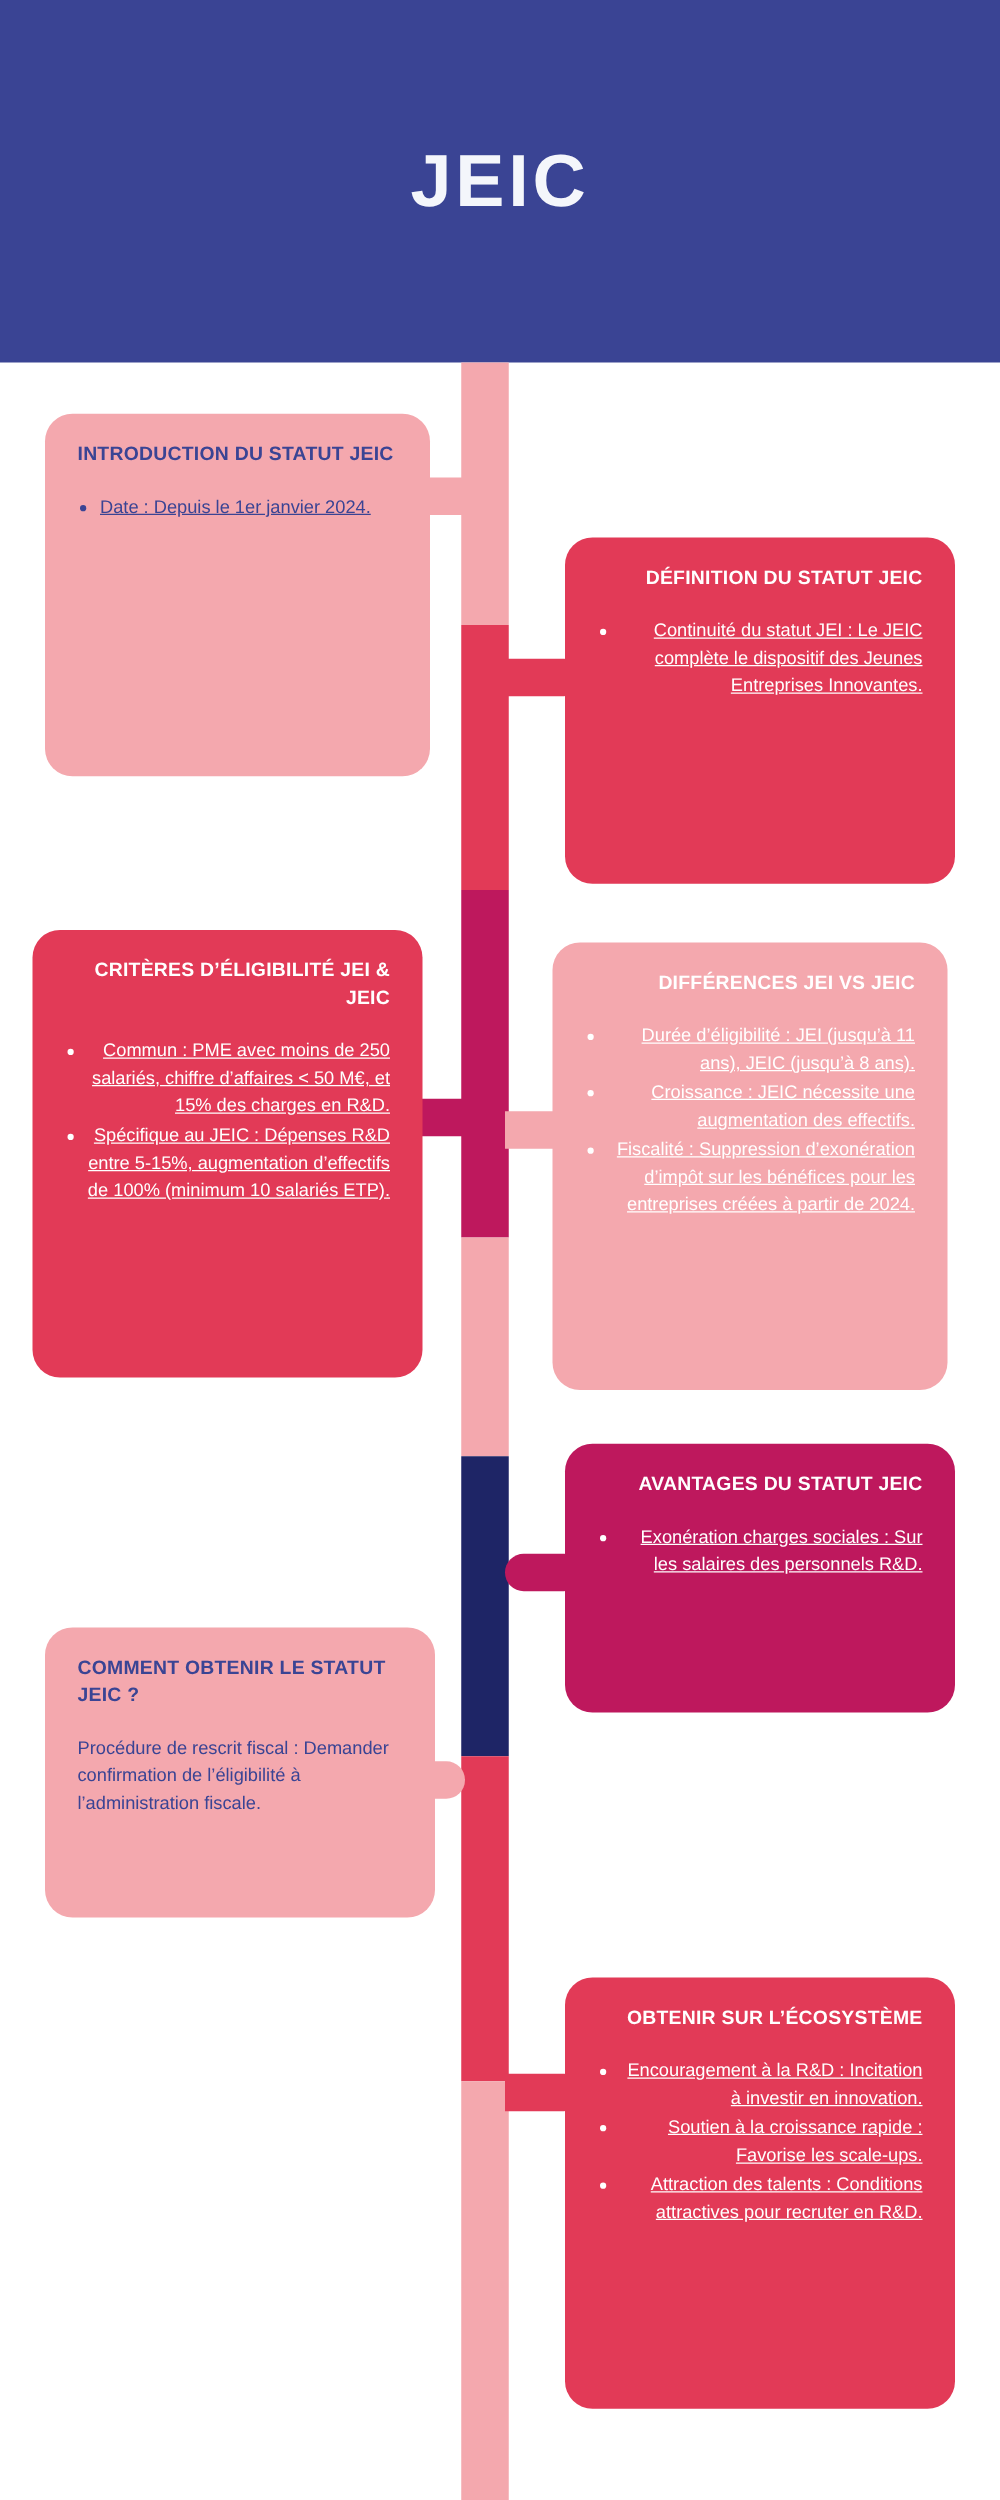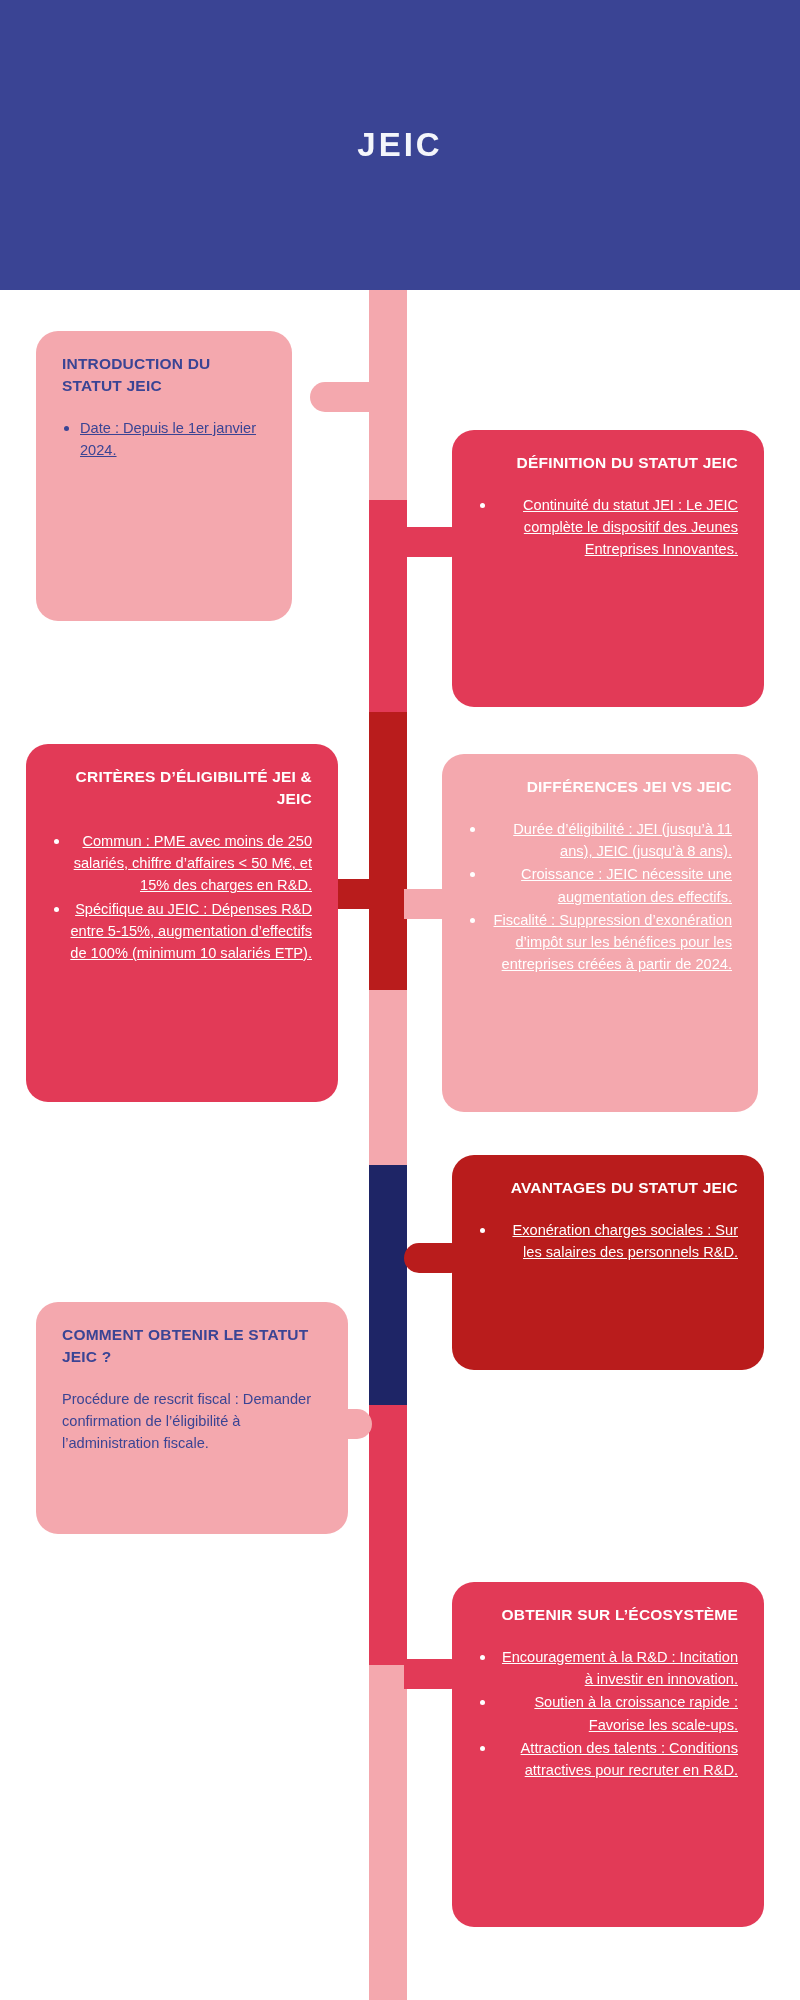--- a/index.html
+++ b/index.html
@@ -12,21 +12,21 @@
 
   
   .header {
     position: absolute; left: 0; top: 0;
     width: 800px; height: 290px;
     background: #3a4494;
     display: flex; align-items: center; justify-content: center;
   }
   .header-title {
     color: #f4f6fb;
-    font-size: 33px;
+    font-size: 59px;
     font-weight: bold;
     letter-spacing: 3px;
   }
 
   
   .spine { position: absolute; left: 369px; width: 38px; }
   .connector { position: absolute; height: 30px; }
   .connector.left  { border-radius: 16px 0 0 16px; }
   .connector.right { border-radius: 0 16px 16px 0; }
   .connector.pill  { border-radius: 16px; }
@@ -61,21 +61,21 @@
     background: currentColor;
   }
   .card p {
     font-size: 14.6px;
     line-height: 1.52;
   }
 
   
   .bg-pink   { background: #f4a8ae; }
   .bg-red    { background: #e23a57; }
-  .bg-peri   { background: #b91c1c; }
+  .bg-peri   { background: #be185d; }
   .bg-navy   { background: #1e2566; }
   .tx-navy   { color: #3a4494; }
   .tx-white  { color: #ffffff; text-align: right; }
 </style>
 </head>
 <body>
 
 <div class="header">
   <div class="header-title">JEIC</div>
 </div>
@@ -89,21 +89,21 @@
 <div class="spine bg-pink" style="top:1665px; height:335px;"></div>
 
 <div class="connector left  bg-pink" style="left:310px; top:382px; width:62px;"></div>
 <div class="connector right bg-red" style="left:404px; top:527px; width:62px;"></div>
 <div class="connector left  bg-peri" style="left:310px; top:879px; width:62px;"></div>
 <div class="connector right bg-pink" style="left:404px; top:889px; width:62px;"></div>
 <div class="connector pill  bg-peri" style="left:404px; top:1243px; width:62px;"></div>
 <div class="connector pill  bg-pink" style="left:310px; top:1409px; width:62px;"></div>
 <div class="connector right bg-red" style="left:404px; top:1659px; width:62px;"></div>
 
-<div class="card bg-pink tx-navy" style="left:36px; top:331px; width:256px; min-height:290px;">
+<div class="card bg-pink tx-navy" style="left:36px; top:331px; width:308px; min-height:290px;">
   <div class="card-title">INTRODUCTION DU STATUT JEIC</div>
   <ul>
     <li>Date : Depuis le 1er janvier 2024.</li>
   </ul>
 </div>
 
 <div class="card bg-red tx-white" style="left:452px; top:430px; width:312px; min-height:277px;">
   <div class="card-title">DÉFINITION DU STATUT JEIC</div>
   <ul>
     <li>Continuité du statut JEI : Le JEIC complète le dispositif des Jeunes Entreprises Innovantes.</li>

